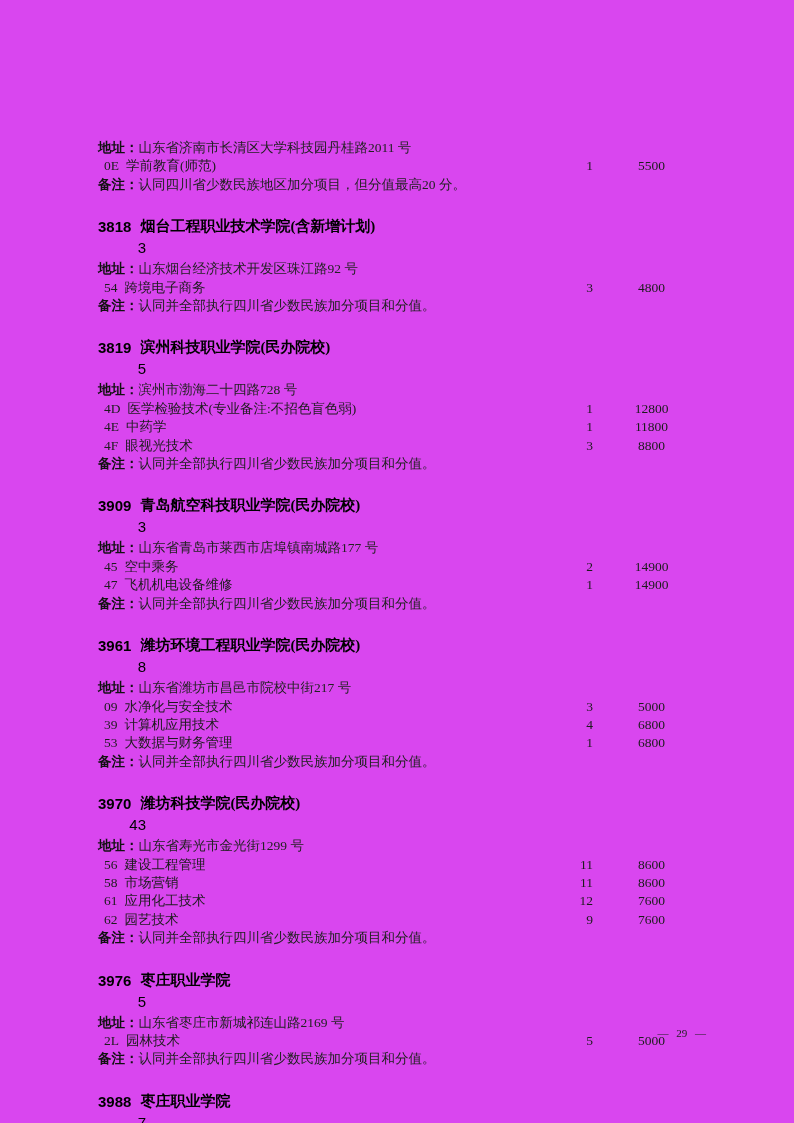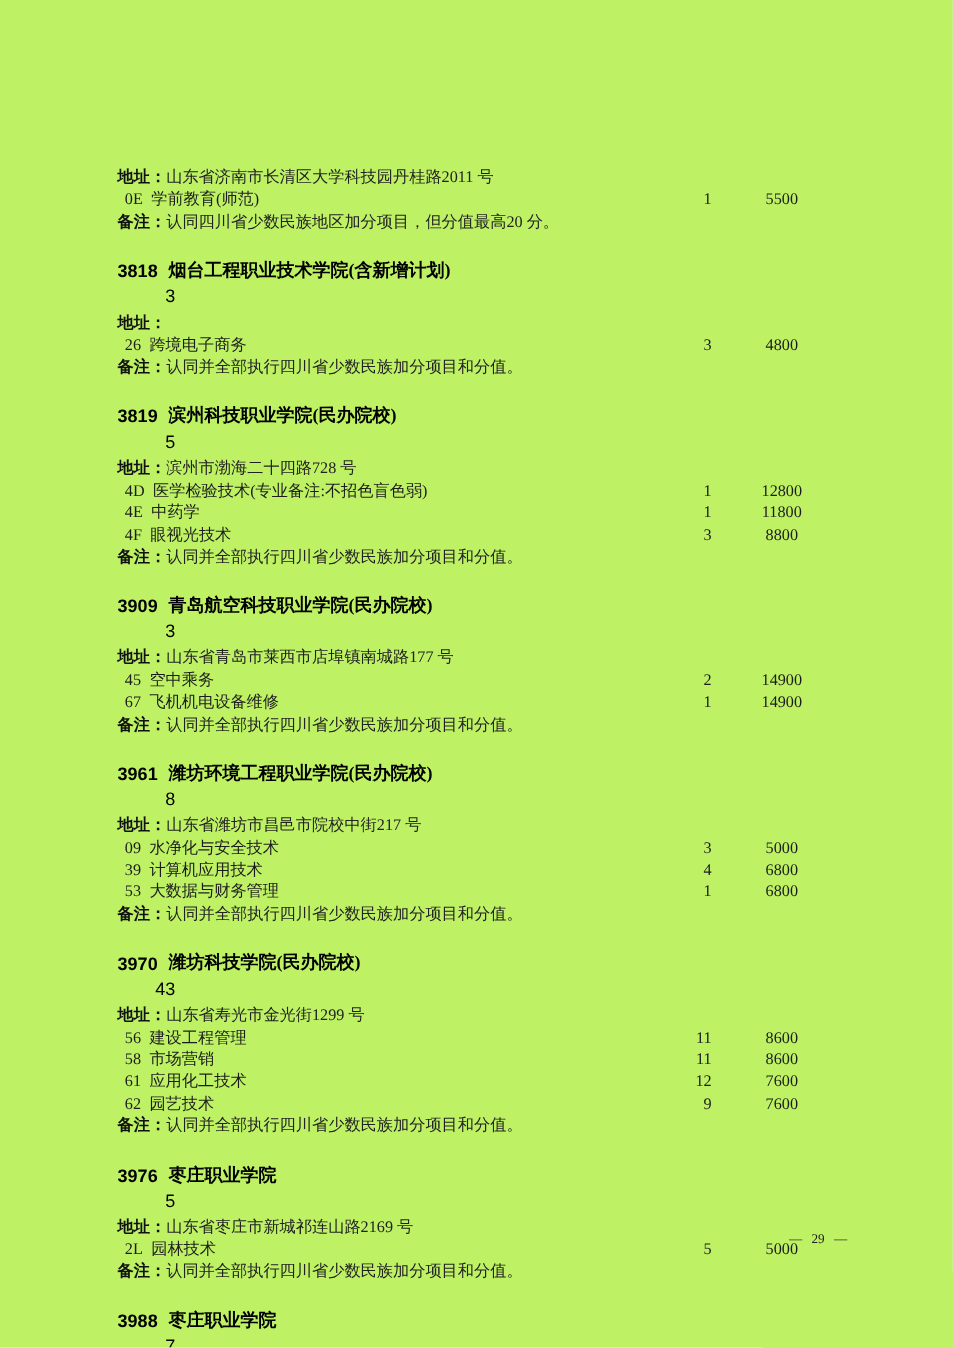--- a/index.html
+++ b/index.html
@@ -1,21 +1,21 @@
 <!DOCTYPE html>
 <html><head>
   <meta charset="utf-8">
   <style>
     html, body { margin: 0; padding: 0; background: #e8e8e8; }
     .page {
       position: relative;
       width: 794px;
       height: 1123px;
       margin: 0 auto;
-      background: #bef264;
+      background: #d946ef;
       overflow: hidden;
       font-family: "Liberation Serif", serif;
     }
     .content {
       position: absolute;
       left: 98px;
       top: 139px;
       width: 596px;
     }
     .row { display: flex; align-items: baseline; }
@@ -98,24 +98,25 @@
       <div class="row hdr-row">
         <span class="name-cell hdr-name">
           <span class="icode">3818</span>
           <span class="iname">烟台工程职业技术学院(含新增计划)</span>
         </span>
         <span class="count-cell">3</span>
         <span class="fee-cell"></span>
       </div>
       <div class="row body-row">
         <span class="lbl">地址：</span>
-      </div>
-      <div class="row body-row major-row">
-        <span class="name-cell">
-          <span class="mcode">26</span>
+          <span class="addr-text">山东烟台经济技术开发区珠江路92 号</span>
+      </div>
+      <div class="row body-row major-row">
+        <span class="name-cell">
+          <span class="mcode">54</span>
           <span class="mname">跨境电子商务</span>
         </span>
         <span class="count-cell">3</span>
         <span class="fee-cell">4800</span>
       </div>
       <div class="row body-row">
         <span class="lbl">备注：</span>
           <span class="remark-text">认同并全部执行四川省少数民族加分项目和分值。</span>
       </div>
     </section>
@@ -179,21 +180,21 @@
       <div class="row body-row major-row">
         <span class="name-cell">
           <span class="mcode">45</span>
           <span class="mname">空中乘务</span>
         </span>
         <span class="count-cell">2</span>
         <span class="fee-cell">14900</span>
       </div>
       <div class="row body-row major-row">
         <span class="name-cell">
-          <span class="mcode">67</span>
+          <span class="mcode">47</span>
           <span class="mname">飞机机电设备维修</span>
         </span>
         <span class="count-cell">1</span>
         <span class="fee-cell">14900</span>
       </div>
       <div class="row body-row">
         <span class="lbl">备注：</span>
           <span class="remark-text">认同并全部执行四川省少数民族加分项目和分值。</span>
       </div>
     </section>

